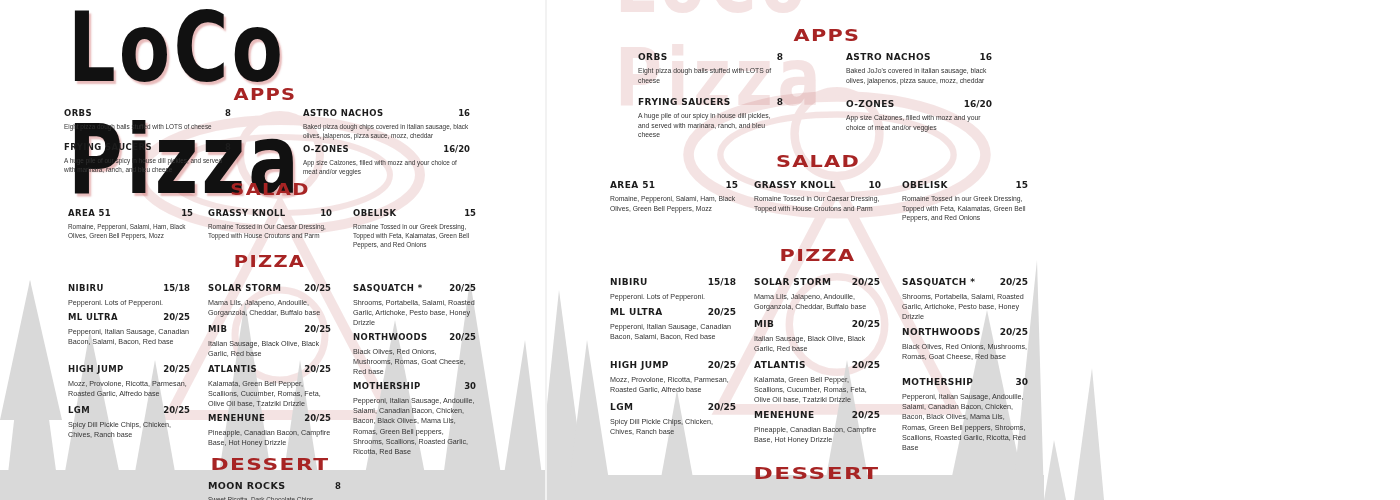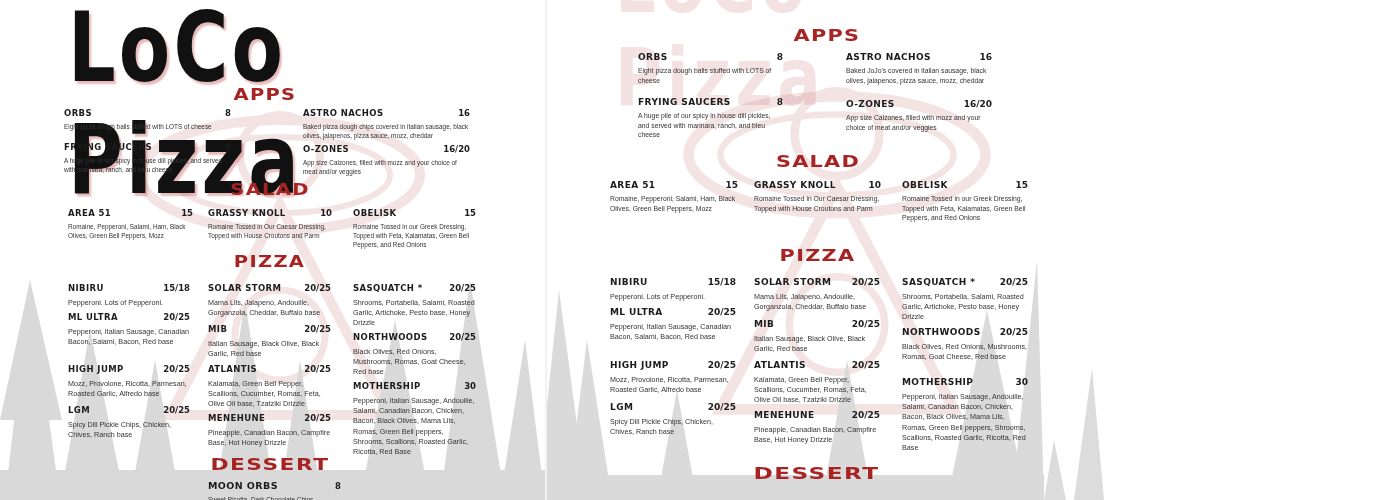--- a/index.html
+++ b/index.html
@@ -191,21 +191,21 @@
         <span class="item-name">MOTHERSHIP</span>
         <span class="item-price">30</span>
       </div>
     <div class="item-desc">Pepperoni, Italian Sausage, Andouille, Salami, Canadian Bacon, Chicken, Bacon, Black Olives, Mama Lils, Romas, Green Bell peppers, Shrooms, Scallions, Roasted Garlic, Ricotta, Red Base</div>
   </div>
 
   <div class="section-title" style="left:220px;top:456px;width:100px;font-size:15px;transform:scaleX(1.45);">DESSERT</div>
 
   <div class="item" style="left:208px;top:480px;width:133px;">
     <div class="item-head">
-        <span class="item-name" style="font-size:9.5px;">MOON ORBS</span>
+        <span class="item-name" style="font-size:9.5px;">MOON ROCKS</span>
         <span class="item-price">8</span>
       </div>
     <div class="item-desc">Sweet Ricotta, Dark Chocolate Chips</div>
   </div>
 </div>
 
 <div class="gutter"></div>
 
 <div class="page page-right r">
   <svg class="watermark" style="left:130px;top:70px;" width="320" height="350" viewBox="0 0 300 330">

